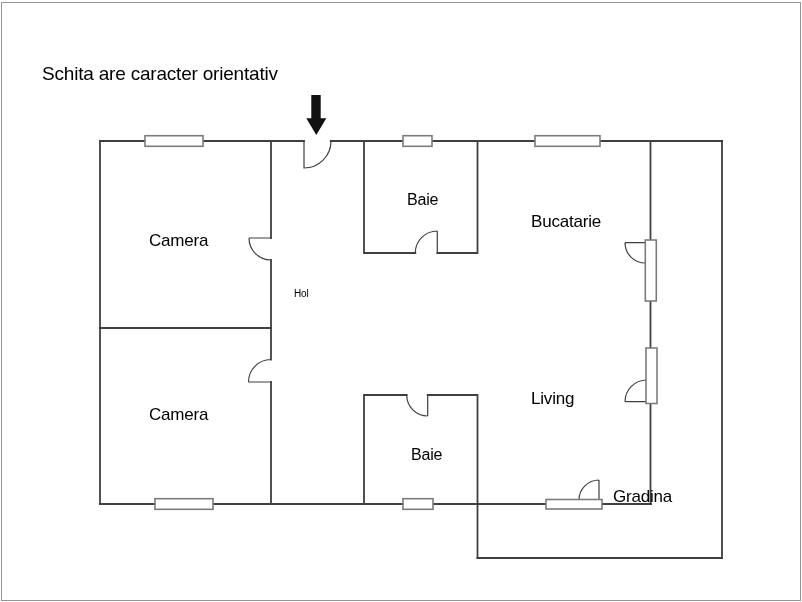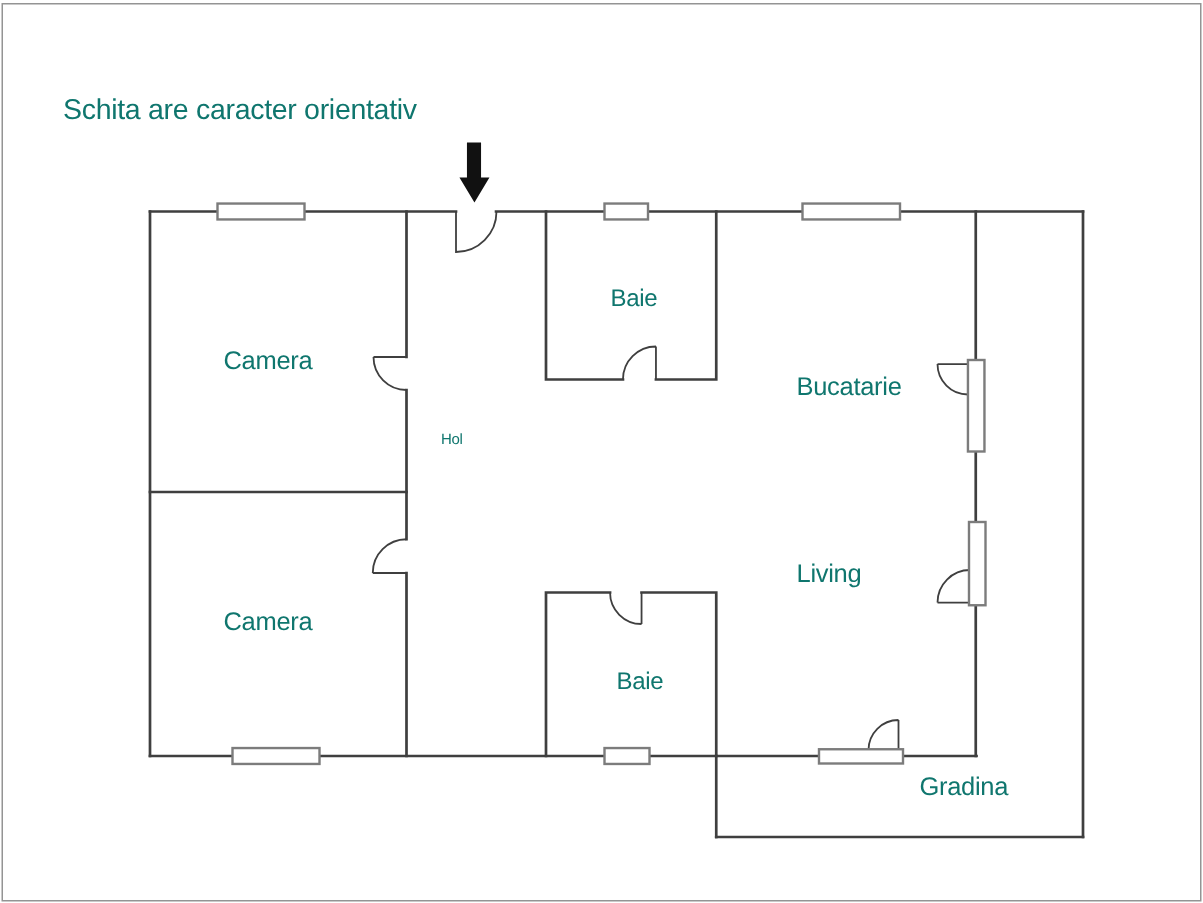--- a/index.html
+++ b/index.html
@@ -13,35 +13,35 @@
   }
   #frame {
     position: absolute;
     left: 1px; top: 2px; right: 1px; bottom: 1px;
     border: 1.5px solid #949494;
     pointer-events: none;
   }
   #plan-svg { position: absolute; left: 0; top: 0; }
   .label {
     position: absolute;
-    color: #0f766e;
+    color: #000000;
     font-size: 17px;
     letter-spacing: -0.2px;
     white-space: nowrap;
     line-height: 1.1;
   }
   .label-disclaimer { left: 42px;  top: 64px;  font-size: 19px; }
   .label-camera-top    { left: 149px; top: 232px; }
   .label-camera-bottom { left: 149px; top: 406px; }
   .label-hol           { left: 294px; top: 288px; font-size: 10px; }
   .label-baie-top      { left: 407px; top: 191px; font-size: 16px; }
   .label-baie-bottom   { left: 411px; top: 446px; font-size: 16px; }
-  .label-bucatarie     { left: 531px; top: 213px; margin-top: 36px; }
-  .label-living        { left: 531px; top: 374px; }
-  .label-gradina       { left: 613px; top: 516px; }
+  .label-bucatarie     { left: 531px; top: 213px; }
+  .label-living        { left: 531px; top: 390px; }
+  .label-gradina       { left: 613px; top: 488px; }
 </style>
 </head>
 <body>
 
 <div id="screen">
 
   <div id="frame"></div>
 
   <svg id="plan-svg" width="802" height="602" viewBox="0 0 802 602">
 

